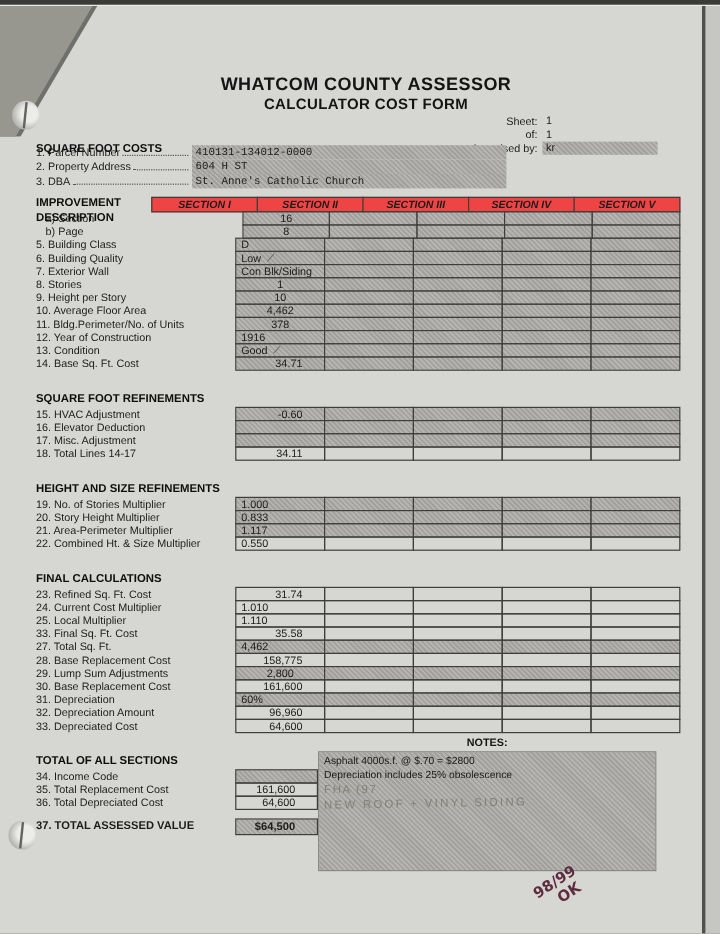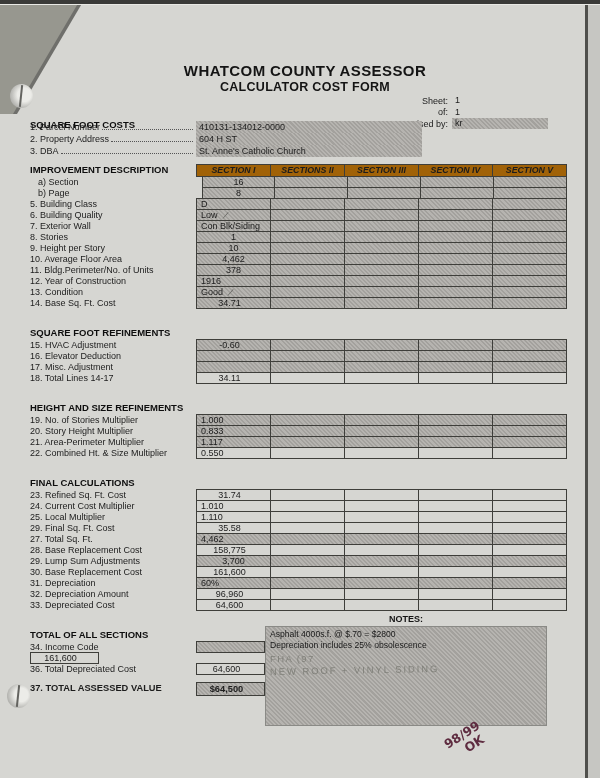--- a/index.html
+++ b/index.html
@@ -34,41 +34,41 @@
   .meta{position:absolute;left:330px;top:95px;width:218px;font-size:9px;}
   .mline{display:flex;height:11.5px;align-items:center;}
   .mlabel{flex:1;text-align:right;padding-right:4px;white-space:nowrap;}
   .mval{width:96px;height:11px;line-height:11px;padding-left:3px;box-sizing:border-box;}
 
   .sq-heading{position:absolute;left:30px;top:119px;font-size:9.5px;font-weight:bold;color:#0e0e0e;}
   .fields{position:absolute;left:30px;top:121px;width:392px;}
   .frow{display:flex;height:12px;align-items:center;font-size:9px;}
   .flabel{white-space:nowrap;}
   .leader{flex:1;margin:0 3px 2px 2px;border-bottom:1px dotted #555;height:6px;}
-  .fbox{width:226px;height:12px;line-height:12px;padding-left:3px;box-sizing:border-box;font-size:9px;}
+  .fbox{width:262px;height:12px;line-height:12px;padding-left:3px;box-sizing:border-box;font-size:9px;font-family:Liberation Mono, monospace;}
 
   .table{position:absolute;left:30px;top:164px;width:537px;font-size:9px;}
   .thead-row{display:flex;height:13px;}
   .lefthdr{width:166px;font-weight:bold;font-size:9.5px;line-height:12px;color:#0e0e0e;}
-  .colhead{width:75px;border:1px solid #3e3e3a;box-sizing:border-box;text-align:center;
-    font-style:italic;font-weight:bold;font-size:8.8px;line-height:11px;background:#a16207;margin-left:-1px;}
+  .colhead{width:89px;border:1px solid #3e3e3a;box-sizing:border-box;text-align:center;
+    font-style:italic;font-weight:bold;font-size:8.8px;line-height:11px;background:#ef4444;margin-left:-1px;}
   .colhead.c0{margin-left:0;}
   .t-row{display:flex;height:12px;}
   .t-row.tall{height:14px;}
   .t-row.mt{margin-top:-1px;}
   .t-label{width:166px;line-height:12px;white-space:nowrap;overflow:hidden;}
   .t-label.ind{padding-left:8px;}
   .t-label.b{font-weight:bold;font-size:9.3px;}
   .cell{width:75px;margin-left:-1px;border:1px solid #3e3e3a;box-sizing:border-box;
     display:flex;align-items:center;overflow:hidden;}
   .cell.c0{margin-left:0;}
   .cell.single{width:69px;}
   .al{justify-content:flex-start;padding-left:4px;}
   .ac{justify-content:center;}
-  .ar{justify-content:center;padding-right:8px;}
+  .ar{justify-content:flex-end;padding-right:18px;}
   .vb{font-weight:bold;font-size:9.3px;}
   .theading{height:12px;line-height:12px;font-weight:bold;font-size:9.5px;margin-top:18px;color:#0e0e0e;}
   .spacer{height:7px;}
   .tick{margin-left:7px;color:#60605c;font-size:10px;transform:rotate(10deg);display:inline-block;}
 
   .notes-label{position:absolute;left:265px;top:614px;width:282px;text-align:center;
     font-size:9px;font-weight:bold;color:#141414;}
   .notes-box{position:absolute;left:265px;top:626px;width:282px;height:100px;
     border:1px solid #8a8a86;box-sizing:border-box;padding:2px 4px;}
   .ntyped{font-size:8.6px;line-height:11px;color:#191919;white-space:nowrap;}
@@ -129,21 +129,21 @@
         <span class="leader"></span>
         <span class="fbox shade">St. Anne's Catholic Church</span>
       </div>
     </div>
 
   <div class="table">
     <div class="thead-row">
       <div class="lefthdr">IMPROVEMENT DESCRIPTION</div>
       <span id="col-headers" style="display:flex;">
           <div class="colhead c0">SECTION I</div>
-          <div class="colhead">SECTIONS II</div>
+          <div class="colhead">SECTION II</div>
           <div class="colhead">SECTION III</div>
           <div class="colhead">SECTION IV</div>
           <div class="colhead">SECTION V</div>
         </span>
     </div>
     <div id="table-body">
         <div class="t-row mt">
           <div class="t-label ind">a) Section</div>
           <div class="cell c0 shade ac">
             <span>16</span>
@@ -368,21 +368,21 @@
           <div class="t-label">25. Local Multiplier</div>
           <div class="cell c0 al">
             <span>1.110</span>
           </div>
           <div class="cell"></div>
           <div class="cell"></div>
           <div class="cell"></div>
           <div class="cell"></div>
         </div>
         <div class="t-row mt">
-          <div class="t-label">29. Final Sq. Ft. Cost</div>
+          <div class="t-label">33. Final Sq. Ft. Cost</div>
           <div class="cell c0 ar">
             <span>35.58</span>
           </div>
           <div class="cell"></div>
           <div class="cell"></div>
           <div class="cell"></div>
           <div class="cell"></div>
         </div>
         <div class="t-row mt">
           <div class="t-label">27. Total Sq. Ft.</div>
@@ -400,21 +400,21 @@
             <span>158,775</span>
           </div>
           <div class="cell"></div>
           <div class="cell"></div>
           <div class="cell"></div>
           <div class="cell"></div>
         </div>
         <div class="t-row mt">
           <div class="t-label">29. Lump Sum Adjustments</div>
           <div class="cell c0 shade ac">
-            <span>3,700</span>
+            <span>2,800</span>
           </div>
           <div class="cell shade"></div>
           <div class="cell shade"></div>
           <div class="cell shade"></div>
           <div class="cell shade"></div>
         </div>
         <div class="t-row mt">
           <div class="t-label">30. Base Replacement Cost</div>
           <div class="cell c0 ar">
             <span>161,600</span>
@@ -453,20 +453,21 @@
           <div class="cell"></div>
           <div class="cell"></div>
           <div class="cell"></div>
         </div>
         <div class="theading">TOTAL OF ALL SECTIONS</div>
         <div class="t-row">
           <div class="t-label">34. Income Code</div>
           <div class="cell c0 single shade al"></div>
         </div>
         <div class="t-row mt">
+          <div class="t-label">35. Total Replacement Cost</div>
           <div class="cell c0 single ar">
             <span>161,600</span>
           </div>
         </div>
         <div class="t-row mt">
           <div class="t-label">36. Total Depreciated Cost</div>
           <div class="cell c0 single ar">
             <span>64,600</span>
           </div>
         </div>

